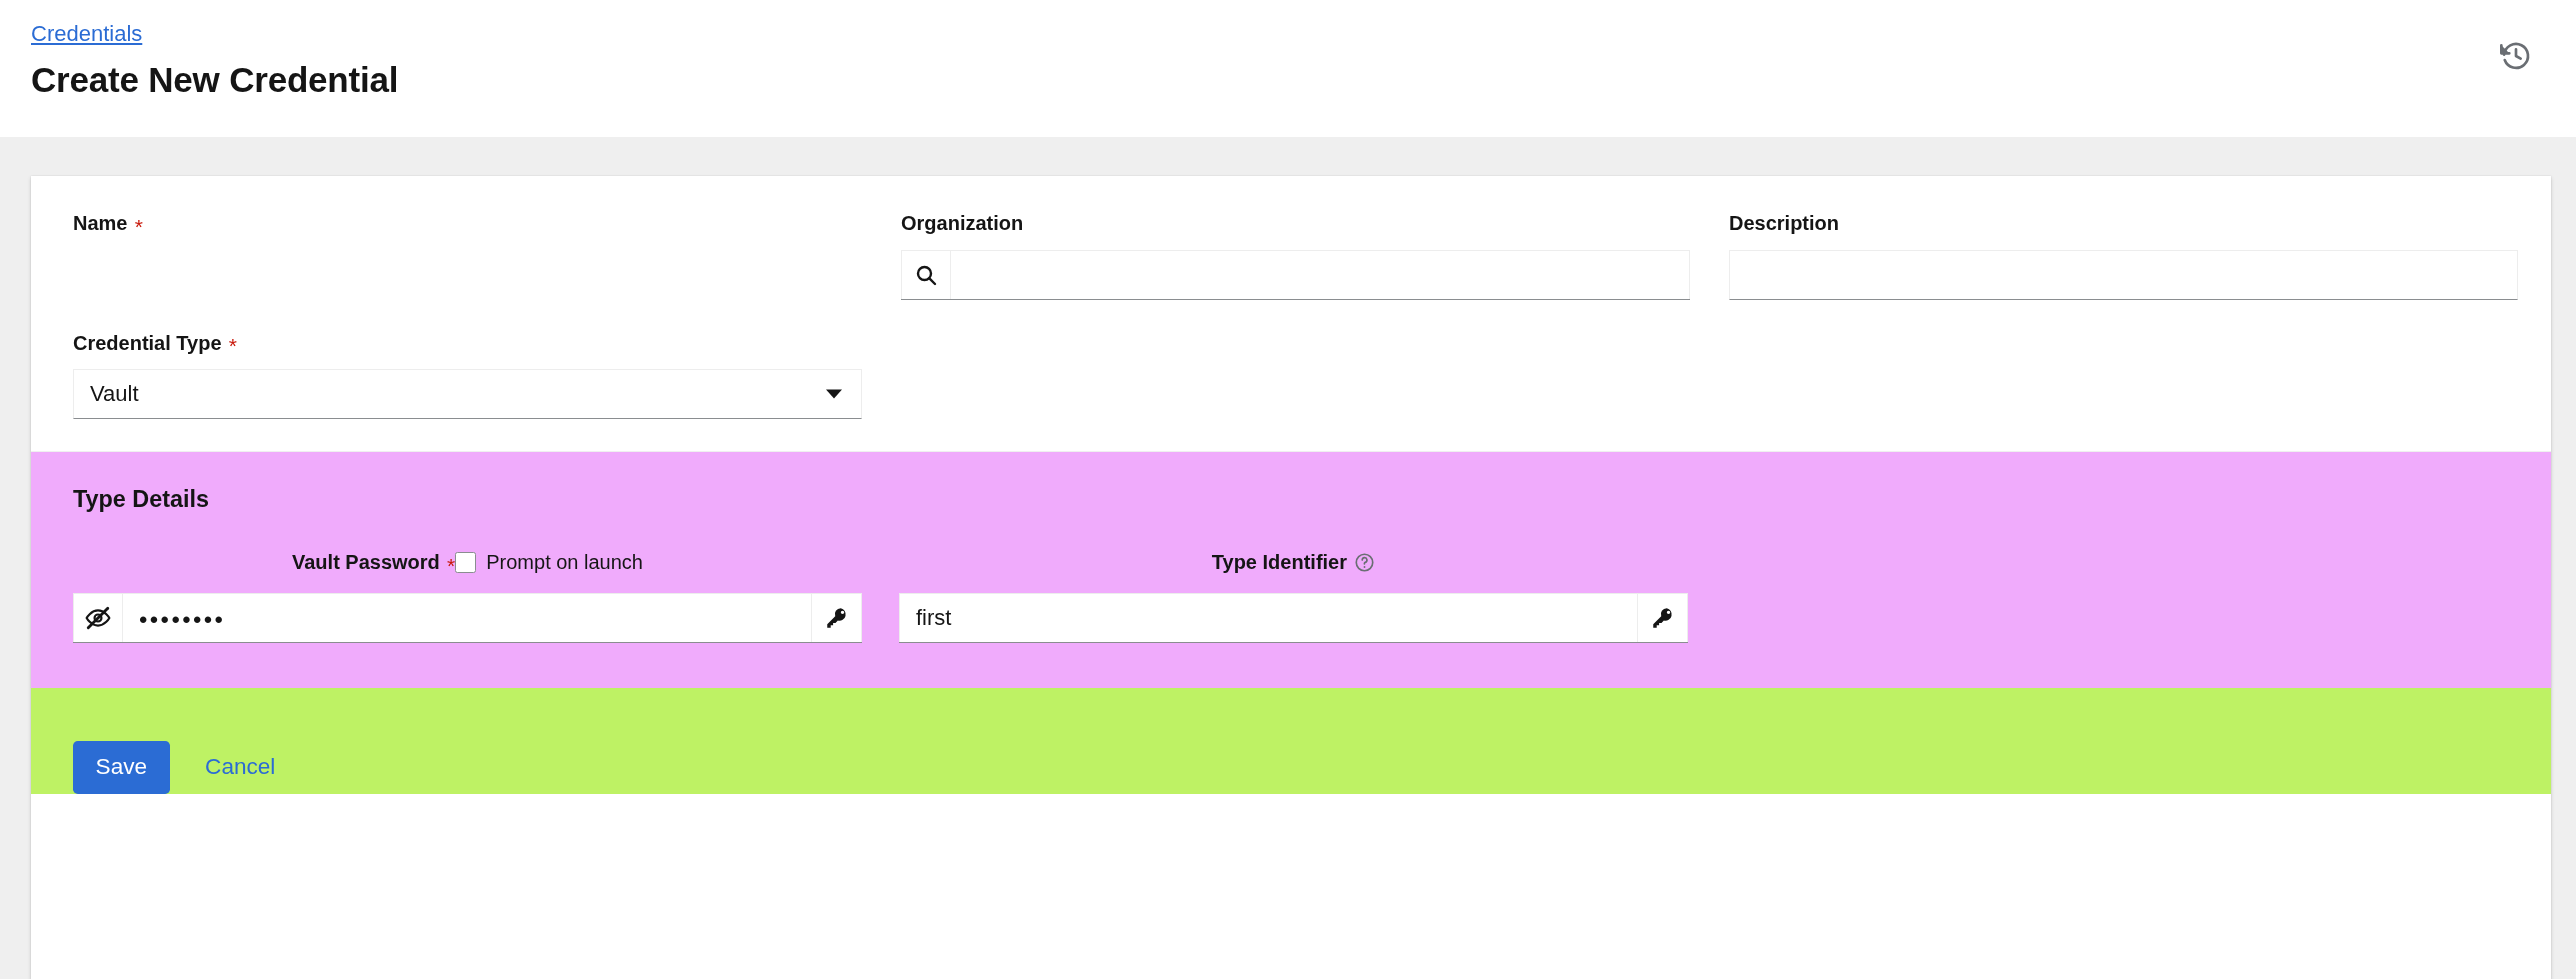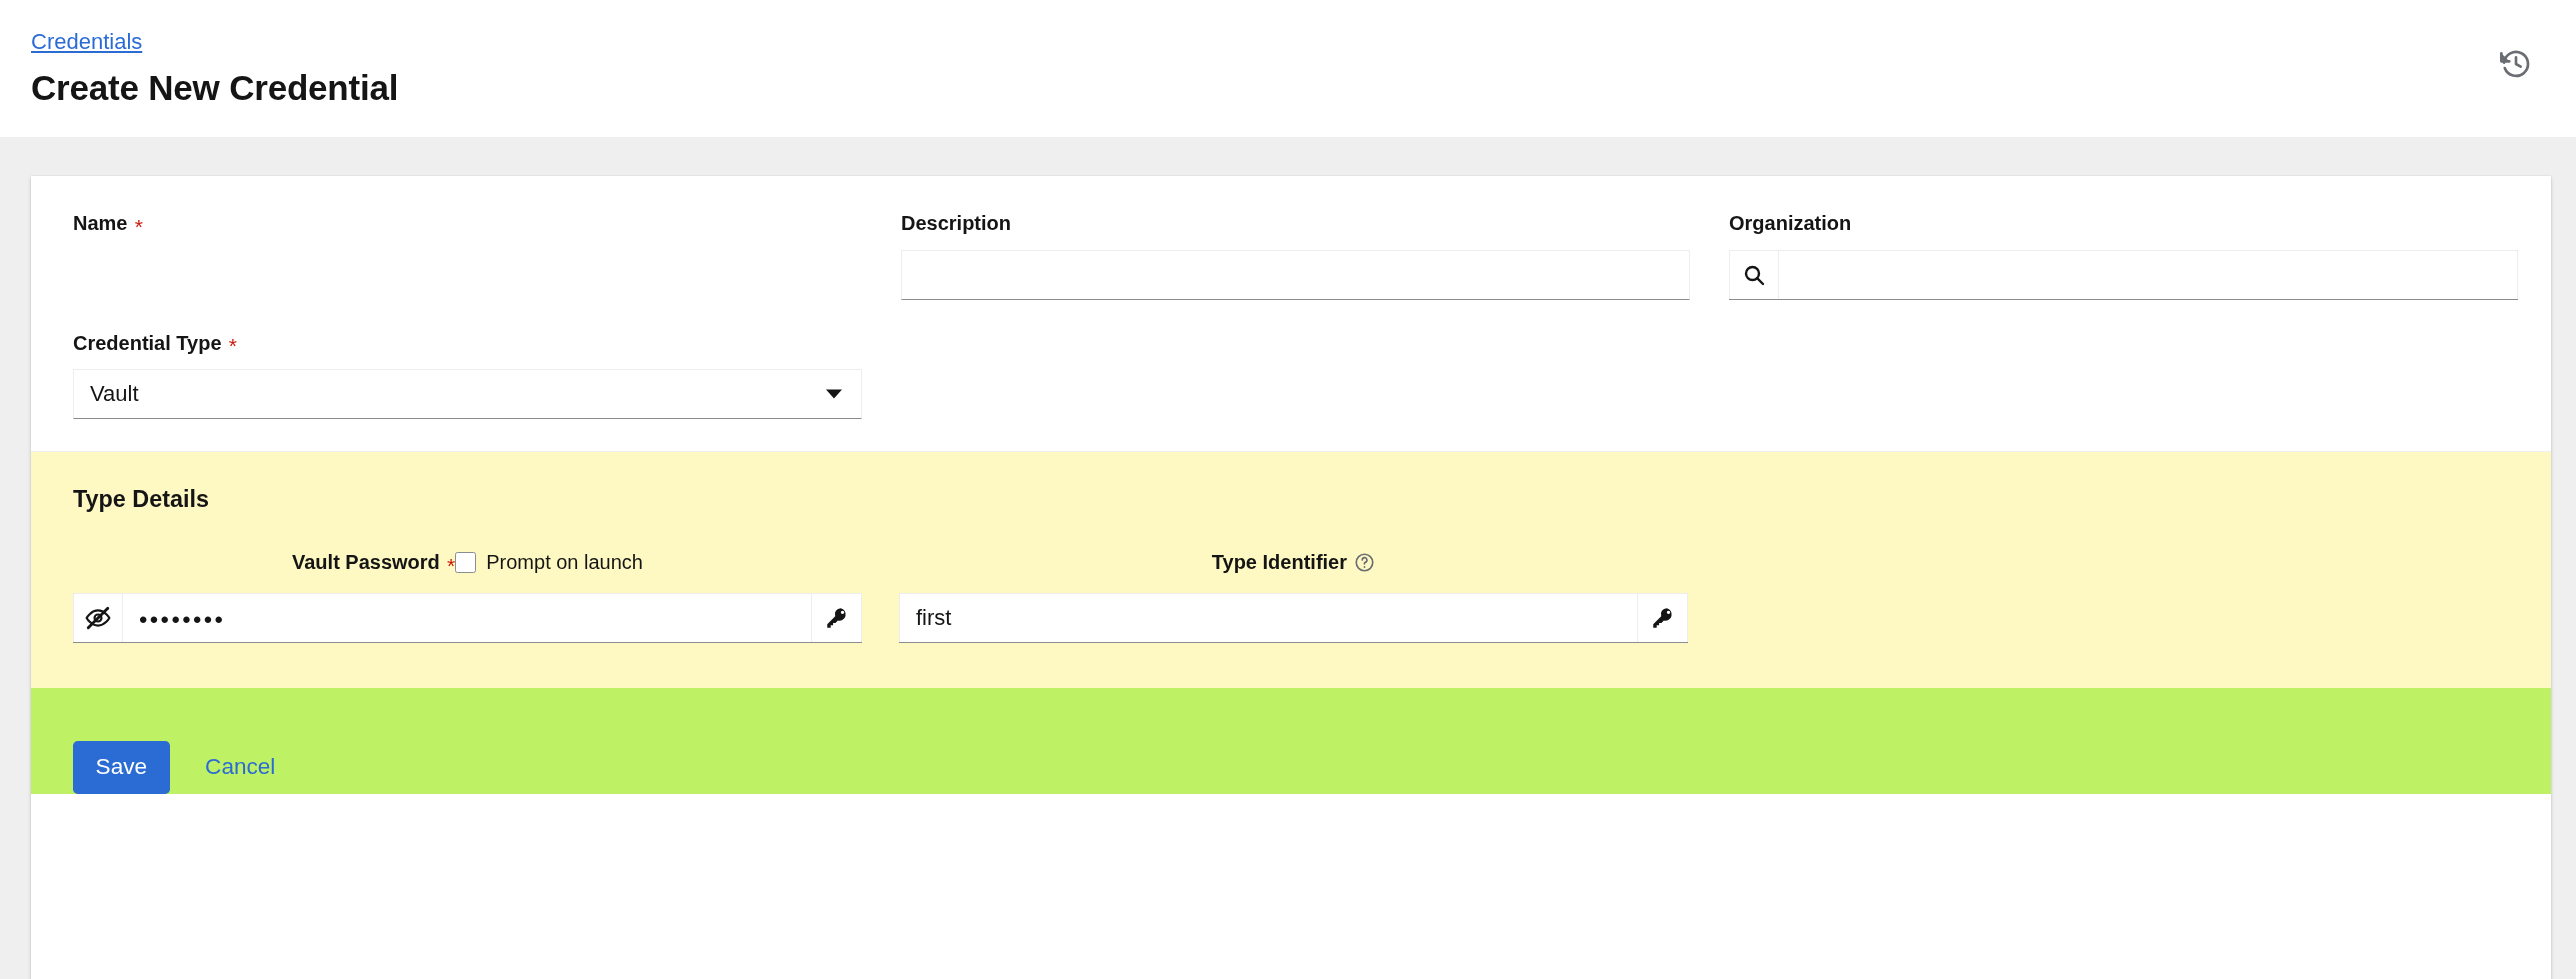--- a/index.html
+++ b/index.html
@@ -15,21 +15,21 @@
     position: relative;
     width: 2576px;
     height: 979px;
     background: #ffffff;
     overflow: hidden;
   }
 
   
   .header {
     position: absolute;
-    left: 0; top: 8px;
+    left: 0; top: 0;
     width: 2576px;
     height: 113px;
     background: #ffffff;
     padding: 16px 31px 0 31px;
   }
   .breadcrumb {
     font-size: 22px;
     color: #2b6cd4;
     line-height: 1.2;
     padding-top: 4.8px;
@@ -203,21 +203,21 @@
     font-size: 24px;
     letter-spacing: 2.4px;
     color: #151515;
     line-height: 1;
     position: relative;
     top: 1.6px;
   }
 
   
   .type-details {
-    background: #fef9c3;
+    background: #f0abfc;
     border-top: 0.8px solid #f0f0f0;
     padding: 34px 42px 45px 42px;
   }
   .section-title {
     font-size: 23.4px;
     font-weight: bold;
     color: #151515;
     margin-bottom: 37px;
   }
   .td-row { display: flex; gap: 37px; }
@@ -311,41 +311,41 @@
 
         <div class="form-col">
           <div class="field-label-row">
             <span class="field-label">Name</span>
             <span class="required-star">*</span>
           </div>
         </div>
 
         <div class="form-col">
           <div class="field-label-row">
-            <span class="field-label">Description</span>
-          </div>
-          <div class="pf-input">
-            <span></span>
-          </div>
-        </div>
-
-        <div class="form-col">
-          <div class="field-label-row">
             <span class="field-label">Organization</span>
           </div>
           <div class="input-group">
             <div class="addon">
               <svg width="24" height="24" viewBox="0 0 24 24" fill="none" stroke="#151515" stroke-width="2.4" stroke-linecap="round">
                 <circle cx="10.5" cy="10.5" r="6.5"></circle>
                 <line x1="15.4" y1="15.4" x2="21" y2="21"></line>
               </svg>
             </div>
             <div class="grow">
               <span></span>
             </div>
+          </div>
+        </div>
+
+        <div class="form-col">
+          <div class="field-label-row">
+            <span class="field-label">Description</span>
+          </div>
+          <div class="pf-input">
+            <span></span>
           </div>
         </div>
 
       </div>
 
       <div class="form-row">
 
         <div class="form-col">
           <div class="field-label-row">
             <span class="field-label">Credential Type</span>

